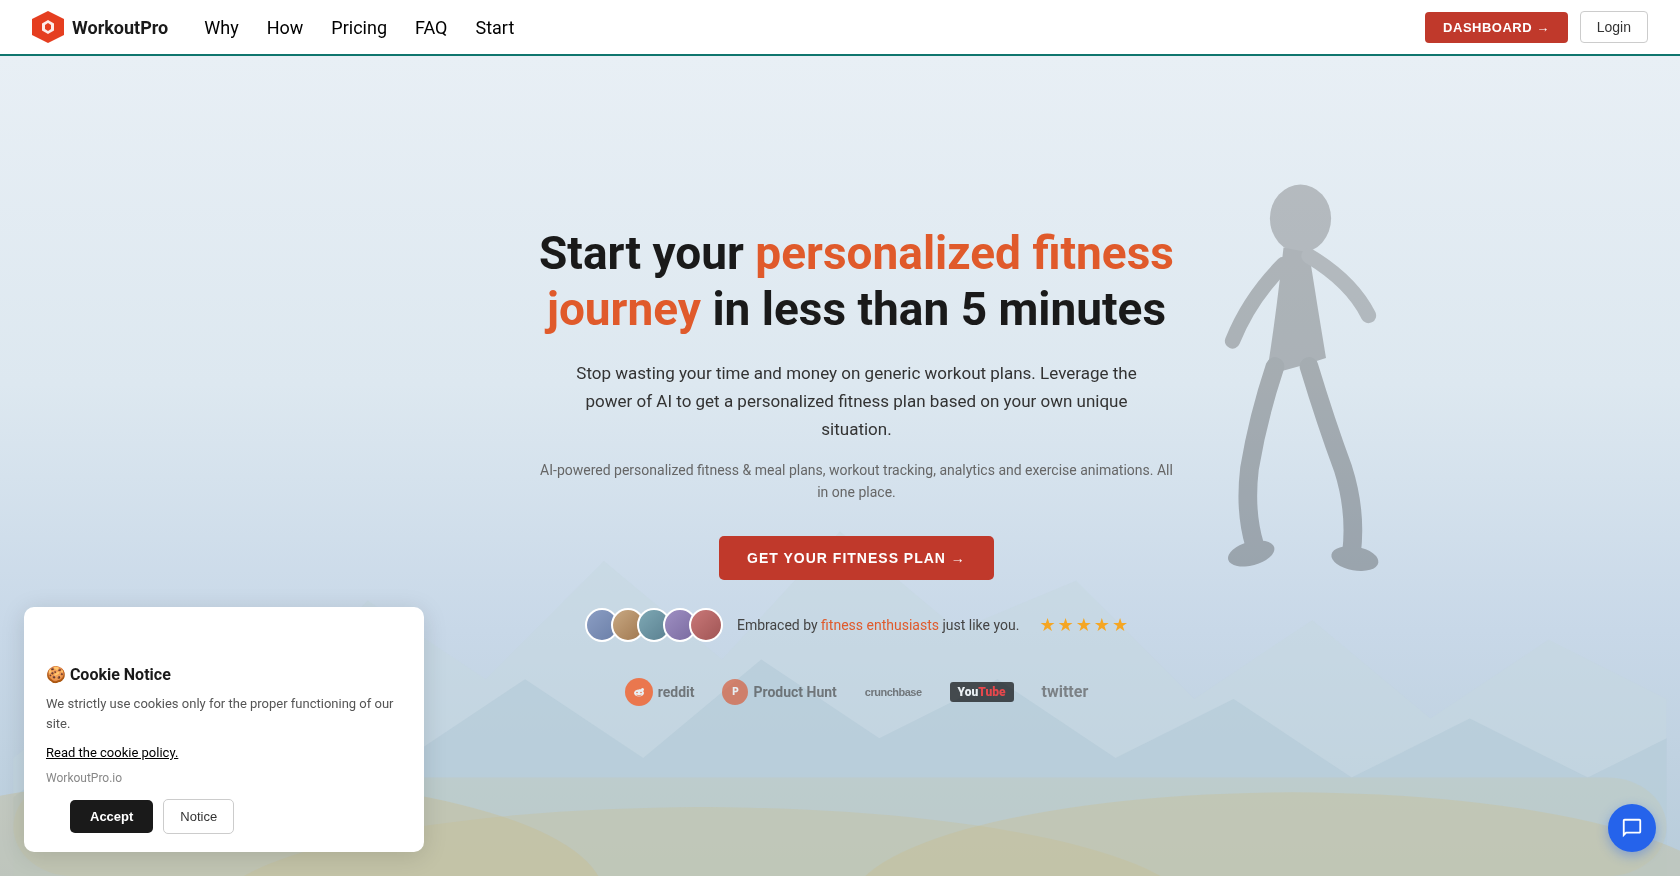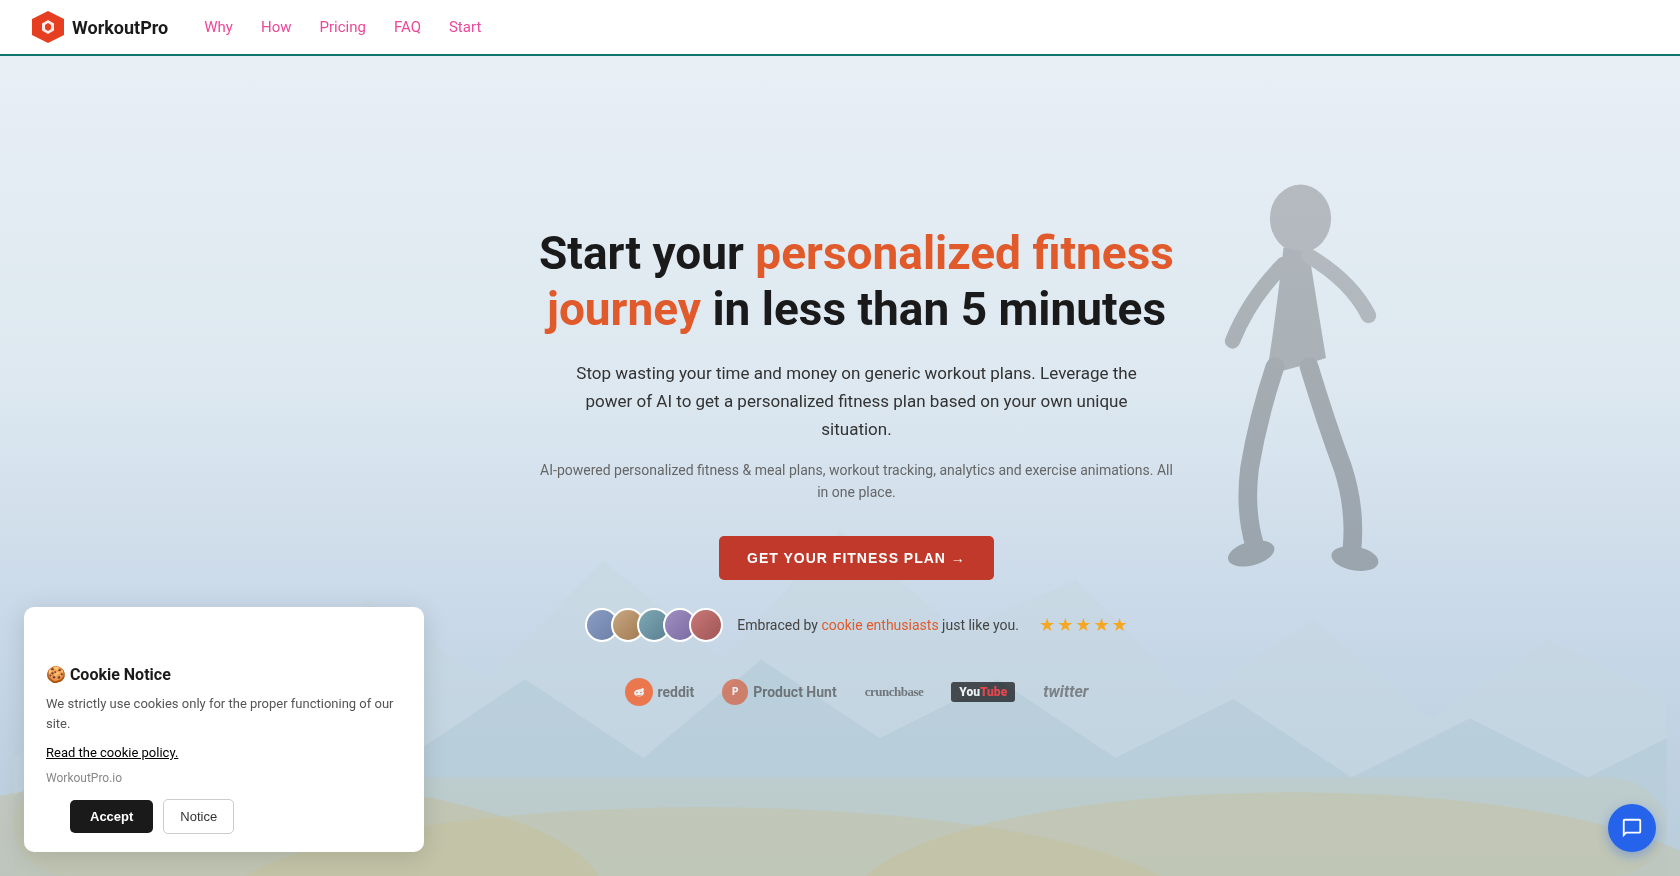--- a/index.html
+++ b/index.html
@@ -15,21 +15,21 @@
     .navbar-left { display: flex; align-items: center; gap: 36px; }
     .brand { display: flex; align-items: center; gap: 8px; text-decoration: none; }
     .brand-logo {
       width: 32px; height: 32px; background: #e53e20;
       clip-path: polygon(50% 0%, 100% 25%, 100% 75%, 50% 100%, 0% 75%, 0% 25%);
       display: flex; align-items: center; justify-content: center;
       color: #fff; font-weight: 900; font-size: 14px;
     }
     .brand-name { font-size: 18px; font-weight: 700; color: #1a1a1a; }
     .nav-links { display: flex; gap: 28px; }
-    .nav-link { font-size: 15px; color: #ec4899; text-decoration: none; cursor: pointer; }
+    .nav-link { font-size: 18px; color: #000000; text-decoration: none; cursor: pointer; }
     .navbar-right { display: flex; align-items: center; gap: 12px; }
     .btn-dashboard {
       background: #c0392b; color: #fff; border: none;
       padding: 8px 18px; border-radius: 4px; font-size: 13px;
       font-weight: 600; cursor: pointer; display: flex; align-items: center; gap: 6px;
       letter-spacing: 0.5px;
     }
     .btn-login {
       background: #fff; color: #333; border: 1px solid #ccc;
       padding: 7px 16px; border-radius: 4px; font-size: 14px;
@@ -109,21 +109,21 @@
       display: flex; align-items: center; justify-content: center; color: #fff; font-size: 12px;
     }
     .ph-icon {
       width: 26px; height: 26px; background: #da552f; border-radius: 50%;
       display: flex; align-items: center; justify-content: center; color: #fff; font-size: 10px; font-weight: 900;
     }
     .yt-icon {
       background: #000; color: #fff; padding: 3px 8px; border-radius: 3px;
       font-size: 12px; font-weight: 900;
     }
-    .twitter-text { font-style: italic; font-size: 16px; font-weight: 700; color: #555; }
+    .twitter-text { font-size: 16px; font-weight: 700; color: #555; }
 
     
     .cookie-notice {
       position: fixed; bottom: 24px; left: 24px; width: 400px;
       background: #fff; border-radius: 10px; box-shadow: 0 4px 24px rgba(0,0,0,0.13);
       padding: 22px 22px 18px; z-index: 200;
     }
     .cookie-title { font-size: 16px; font-weight: 700; color: #1a1a1a; margin-bottom: 10px; margin-top: 36px; }
     .cookie-text { font-size: 13px; color: #555; line-height: 1.55; margin-bottom: 8px; }
     .cookie-link { font-size: 13px; color: #000000; text-decoration: underline; cursor: pointer; text-align: center; }
@@ -163,20 +163,24 @@
       <span class="brand-name">WorkoutPro</span>
     </a>
     <nav class="nav-links">
       <a class="nav-link" href="#">Why</a>
       <a class="nav-link" href="#">How</a>
       <a class="nav-link" href="#">Pricing</a>
       <a class="nav-link" href="#">FAQ</a>
       <a class="nav-link" href="#">Start</a>
     </nav>
   </div>
+  <div class="navbar-right">
+    <button class="btn-dashboard">DASHBOARD →</button>
+    <button class="btn-login">Login</button>
+  </div>
 </nav>
 
 <section class="hero">
   <div class="hero-bg"></div>
 
   <div class="hero-mountains">
     <svg viewBox="0 0 1680 500" preserveAspectRatio="xMidYMax meet" xmlns="http://www.w3.org/2000/svg">
       <polygon points="0,500 0,380 120,280 240,350 360,220 480,300 600,180 720,280 840,150 960,250 1080,200 1200,320 1320,240 1440,340 1560,260 1680,320 1680,500" fill="#c5d8e0" opacity="0.5"></polygon>
       <polygon points="0,500 0,420 80,360 160,400 280,320 400,380 520,300 640,380 760,280 880,360 1000,300 1120,380 1240,320 1360,400 1480,340 1600,400 1680,360 1680,500" fill="#b0c8d5" opacity="0.5"></polygon>
 
@@ -219,21 +223,21 @@
 
     <div class="hero-social-proof">
       <div class="avatars">
         <div class="avatar avatar-1"></div>
         <div class="avatar avatar-2"></div>
         <div class="avatar avatar-3"></div>
         <div class="avatar avatar-4"></div>
         <div class="avatar avatar-5"></div>
       </div>
       <span class="proof-text">
-        <span>Embraced by </span><span class="link-text">cookie enthusiasts</span><span> just like you.</span>
+        <span>Embraced by </span><span class="link-text">fitness enthusiasts</span><span> just like you.</span>
       </span>
       <div class="stars">
         <span class="star">★</span>
         <span class="star">★</span>
         <span class="star">★</span>
         <span class="star">★</span>
         <span class="star">★</span>
       </div>
     </div>
 
@@ -251,21 +255,21 @@
             <line x1="8" y1="6" x2="10.5" y2="5.8" stroke="white" stroke-width="1.2"></line>
           </svg>
         </div>
         <span>reddit</span>
       </div>
       <div class="brand-logo-item">
         <div class="ph-icon">P</div>
         <span>Product Hunt</span>
       </div>
       <div class="brand-logo-item">
-        <span style="font-family: Liberation Serif, serif; font-size:13px; letter-spacing: -0.5px;">crunchbase</span>
+        <span style="font-family: Liberation Sans, sans-serif; font-size:11px; letter-spacing: -0.5px;">crunchbase</span>
       </div>
       <div class="brand-logo-item">
         <span class="yt-icon">You<span style="color:#f00">Tube</span></span>
       </div>
       <div class="brand-logo-item">
         <span class="twitter-text">twitter</span>
       </div>
     </div>
   </div>
 </section>

